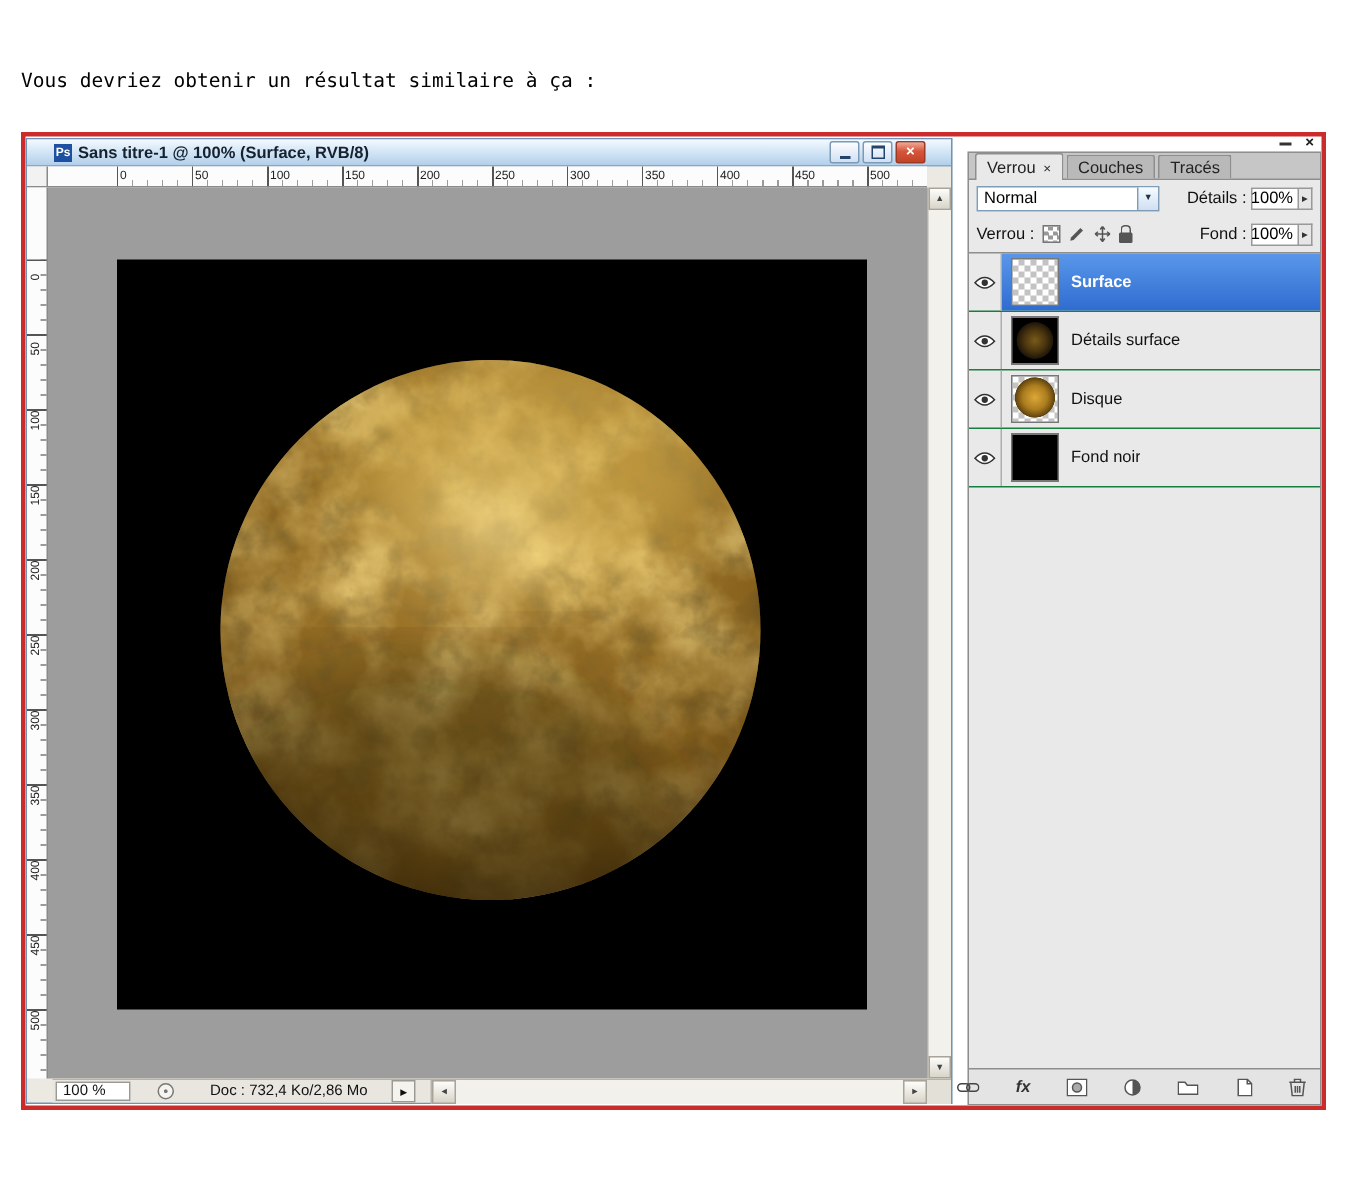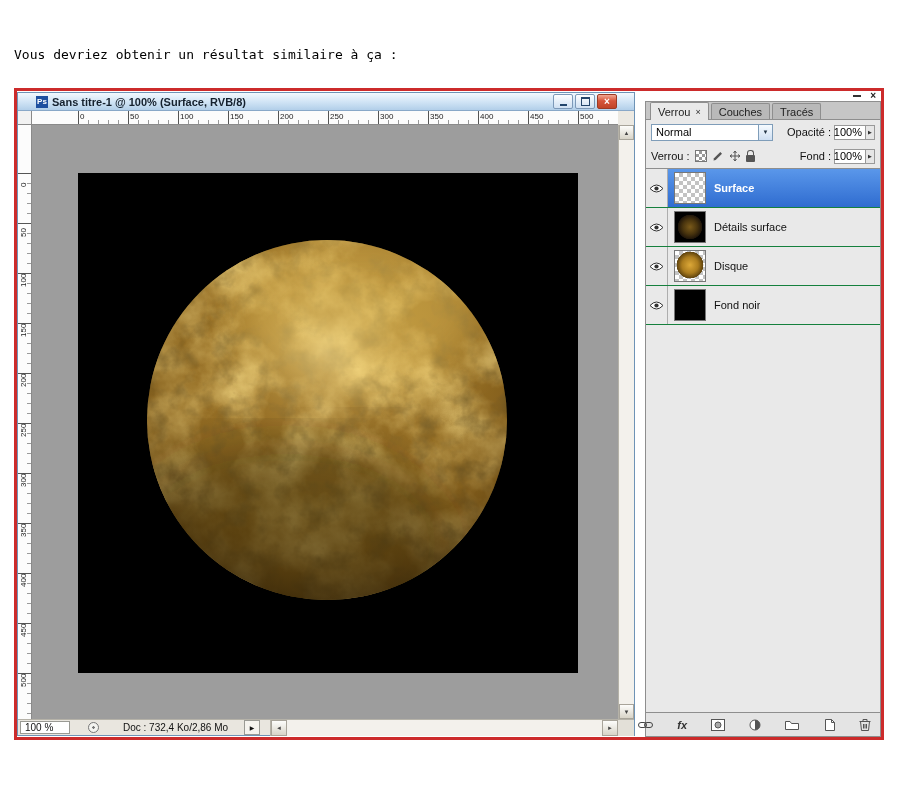--- a/index.html
+++ b/index.html
@@ -87,21 +87,21 @@
     display:flex;flex-direction:column;background:#f3f1ec;border-left:1px solid #b5b2a8;box-sizing:border-box;
   }
   .sbtn{
     height:15px;flex:0 0 auto;border:1px solid #a8a49a;
     background:linear-gradient(#fdfdfb,#d8d4c8);
     display:flex;align-items:center;justify-content:center;font-size:6px;color:#444;box-sizing:border-box;
   }
   .v-track{flex:1}
   
   .statusbar{
-    position:absolute;left:0;right:0;bottom:0;height:16px;background:#e9e6df;
+    position:absolute;left:17px;right:0;bottom:0;height:16px;background:#e9e6df;
     border-top:1px solid #b5b2a8;display:flex;align-items:center;font-size:10px;color:#111;box-sizing:border-box;
   }
   .zoom-box{
     width:50px;height:13px;background:#fff;border:1px solid #9a9a94;margin-left:2px;
     display:flex;align-items:center;padding-left:4px;box-sizing:border-box;
   }
   .status-info-icon{
     width:9px;height:9px;border:1px solid #777;border-radius:50%;margin-left:18px;
     background:radial-gradient(circle at 50% 50%,#777 1px,transparent 1.5px),#f4f4f0;flex:0 0 auto;
   }
@@ -323,21 +323,21 @@
         <span class="tab">
           <span>Tracés</span>
         </span>
       </div>
 
       <div class="blend-row">
         <span class="blend-select">
           <span>Normal</span>
           <span class="dd-btn">▼</span>
         </span>
-        <span class="small-label ml-auto">Opacité :</span>
+        <span class="small-label ml-auto">Détails :</span>
         <span class="value-box">100%</span>
         <span class="spin">▶</span>
       </div>
 
       <div class="lock-row">
         <span class="small-label">Verrou :</span>
         <span class="lock-icons">
           <span class="icon-checker"></span>
           <svg width="12" height="12">
               <path d="M1.5 10.5 l2.2-0.5 6.3-6.3 -1.7-1.7 -6.3 6.3 z" fill="#555"></path>

